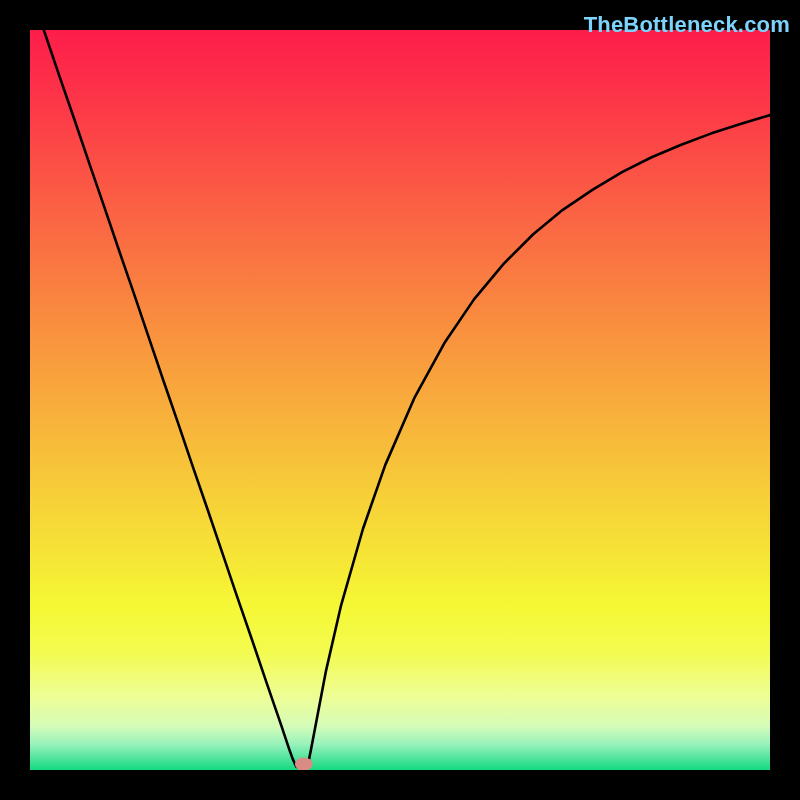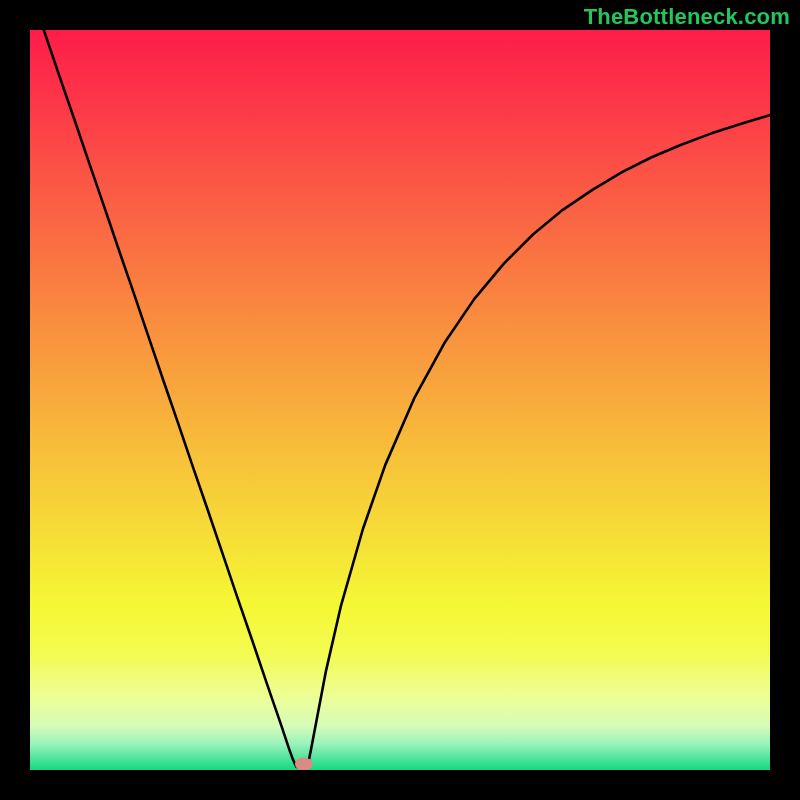--- a/index.html
+++ b/index.html
@@ -12,23 +12,23 @@
     overflow: hidden;
   }
   .frame {
     position: relative;
     width: 800px;
     height: 800px;
     background: #000;
   }
   .watermark {
     position: absolute;
-    top: 4px;
+    top: 12px;
     right: 10px;
-    color: #22c55e;
+    color: #7dd3fc;
     font-size: 22px;
     font-weight: 600;
     letter-spacing: 0.2px;
     z-index: 30;
     user-select: none;
   }
   .plot-area {
     position: absolute;
     left: 30px;
     top: 30px;

